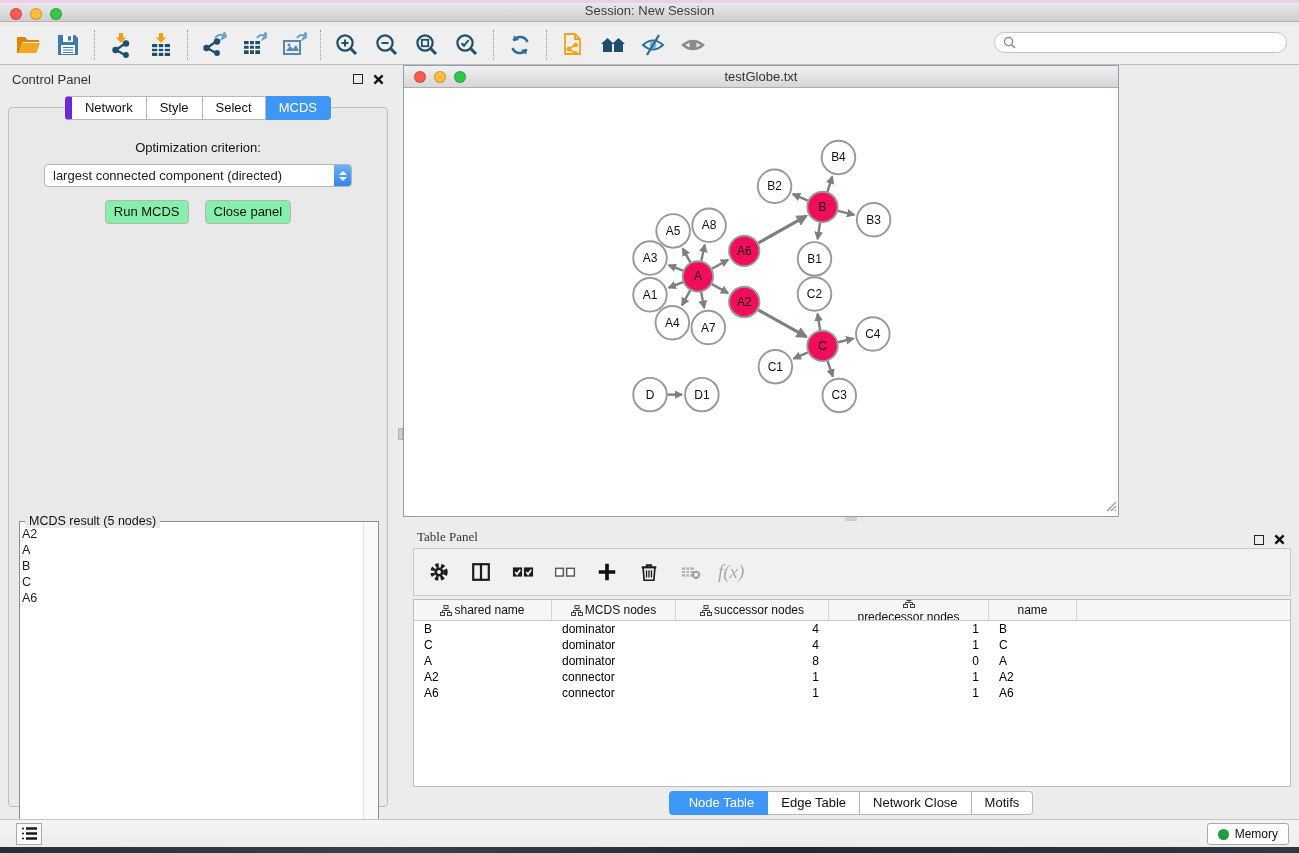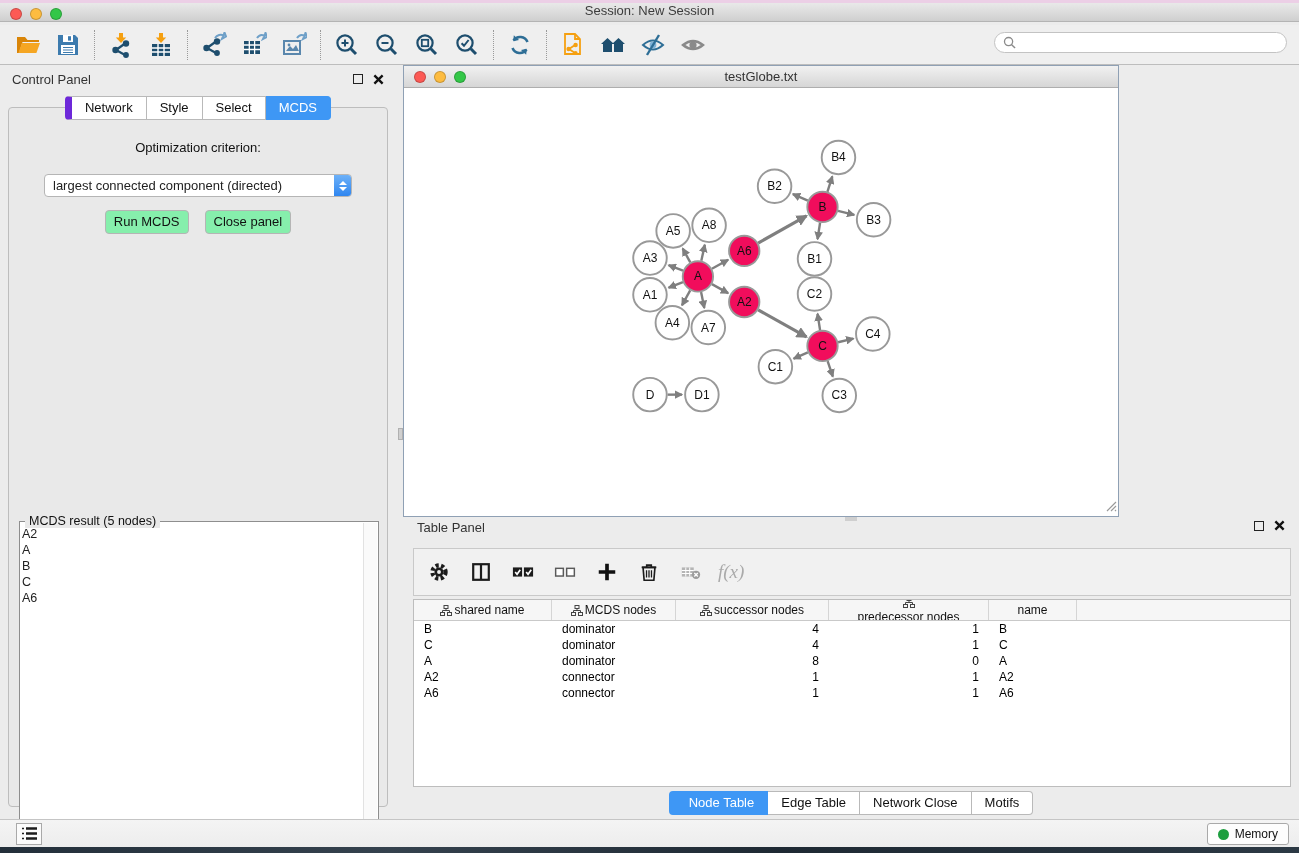--- a/index.html
+++ b/index.html
@@ -35,21 +35,21 @@
   .cp-tabs { position:absolute; left:0; top:30px; width:100%; display:flex; justify-content:center; z-index:3; }
   .seg-group { display:flex; }
   .seg-tab { background:#fff; border:1px solid #b9b9b9; border-left:none; padding:3px 13px 4px;
     font-size:13px; color:#111; }
   .seg-tab:first-child { border-left:7px solid #6d28d9; border-radius:4px 0 0 4px; }
   .seg-tab:last-child { border-radius:0 4px 4px 0; }
   .seg-tab.active { background:#3e97f5; border-color:#3e97f5; color:#fff; }
   .cp-body { position:absolute; left:8px; top:41px; width:380px; height:700px;
     background:#e9e9e9; border:1px solid #bdbdbd; border-radius:4px; }
   .opt-label { text-align:center; margin-top:32px; font-size:13px; color:#111; }
-  .combo { margin:19px auto 0; width:308px; height:23px; background:#fff; border:1px solid #b5b5b5;
+  .combo { margin:9px auto 0; width:308px; height:23px; background:#fff; border:1px solid #b5b5b5;
     border-radius:4px; display:flex; align-items:center; }
   .combo .combo-value { flex:1; padding:0 8px; font-size:13px; white-space:nowrap; overflow:hidden; }
   .combo .stepper { width:17px; height:21px; border-radius:0 3px 3px 0;
     background:linear-gradient(#6db1f8,#2f86f0); display:flex; flex-direction:column;
     align-items:center; justify-content:center; gap:2px; }
   .stepper .up { width:0; height:0; border-left:4px solid transparent; border-right:4px solid transparent; border-bottom:4px solid #fff; }
   .stepper .down { width:0; height:0; border-left:4px solid transparent; border-right:4px solid transparent; border-top:4px solid #fff; }
   .cp-buttons { display:flex; justify-content:center; gap:16px; margin-top:13px; }
   .btn { background:#86efac; border:1px solid #b5b5b5; border-radius:4px; padding:3px 8px 4px; font-size:13px; color:#111; }
   .result-box { position:absolute; left:10px; top:413px; width:360px; height:342px;
@@ -65,21 +65,21 @@
     display:flex; align-items:center; justify-content:center; position:relative; }
   .net-titlebar .title { font-size:13px; color:#333; }
   .net-canvas { position:absolute; left:0; top:22px; right:0; bottom:0; background:#fff; }
   .net-canvas svg { width:100%; height:100%; display:block; }
   .grip-br { position:absolute; right:1px; bottom:1px; }
   .splitter-grip-v { position:absolute; left:398px; top:428px; width:5px; height:12px; background:#cfcfcf; border:1px solid #b0b0b0; }
   .splitter-grip-h { position:absolute; left:845px; top:517px; width:12px; height:4px; background:#cfcfcf; }
 
   
   .table-panel { position:absolute; left:403px; top:520px; width:896px; height:298px; }
-  .tp-header { height:25px; display:flex; align-items:flex-start; padding:0 14px; }
+  .tp-header { height:25px; display:flex; align-items:flex-end; padding:0 14px;font-family:Liberation Serif, serif; }
   .tp-header .tp-title { font-size:13px; color:#333; flex:1; }
   .tp-toolbar { position:absolute; left:10px; top:28px; right:8px; height:48px;
     border:1px solid #c9c9c9; background:#f1f1f1; display:flex; align-items:center; padding:0 10px; gap:12px; }
   .tpbtn { width:30px; height:30px; display:flex; align-items:center; justify-content:center; }
   .tpbtn svg { width:22px; height:22px; }
   .fx-label { font-family:"Liberation Serif", serif; font-style:italic; font-size:19px; color:#aaa; }
   .tp-table { position:absolute; left:10px; top:79px; right:8px; height:188px; background:#fff; border:1px solid #bdbdbd; overflow:hidden; }
   .thead { display:flex; height:21px; background:#f6f6f6; border-bottom:1px solid #c9c9c9; }
   .th { display:flex; align-items:center; justify-content:center; gap:2px; font-size:12px; color:#111;
     border-right:1px solid #d5d5d5; overflow:hidden; }

